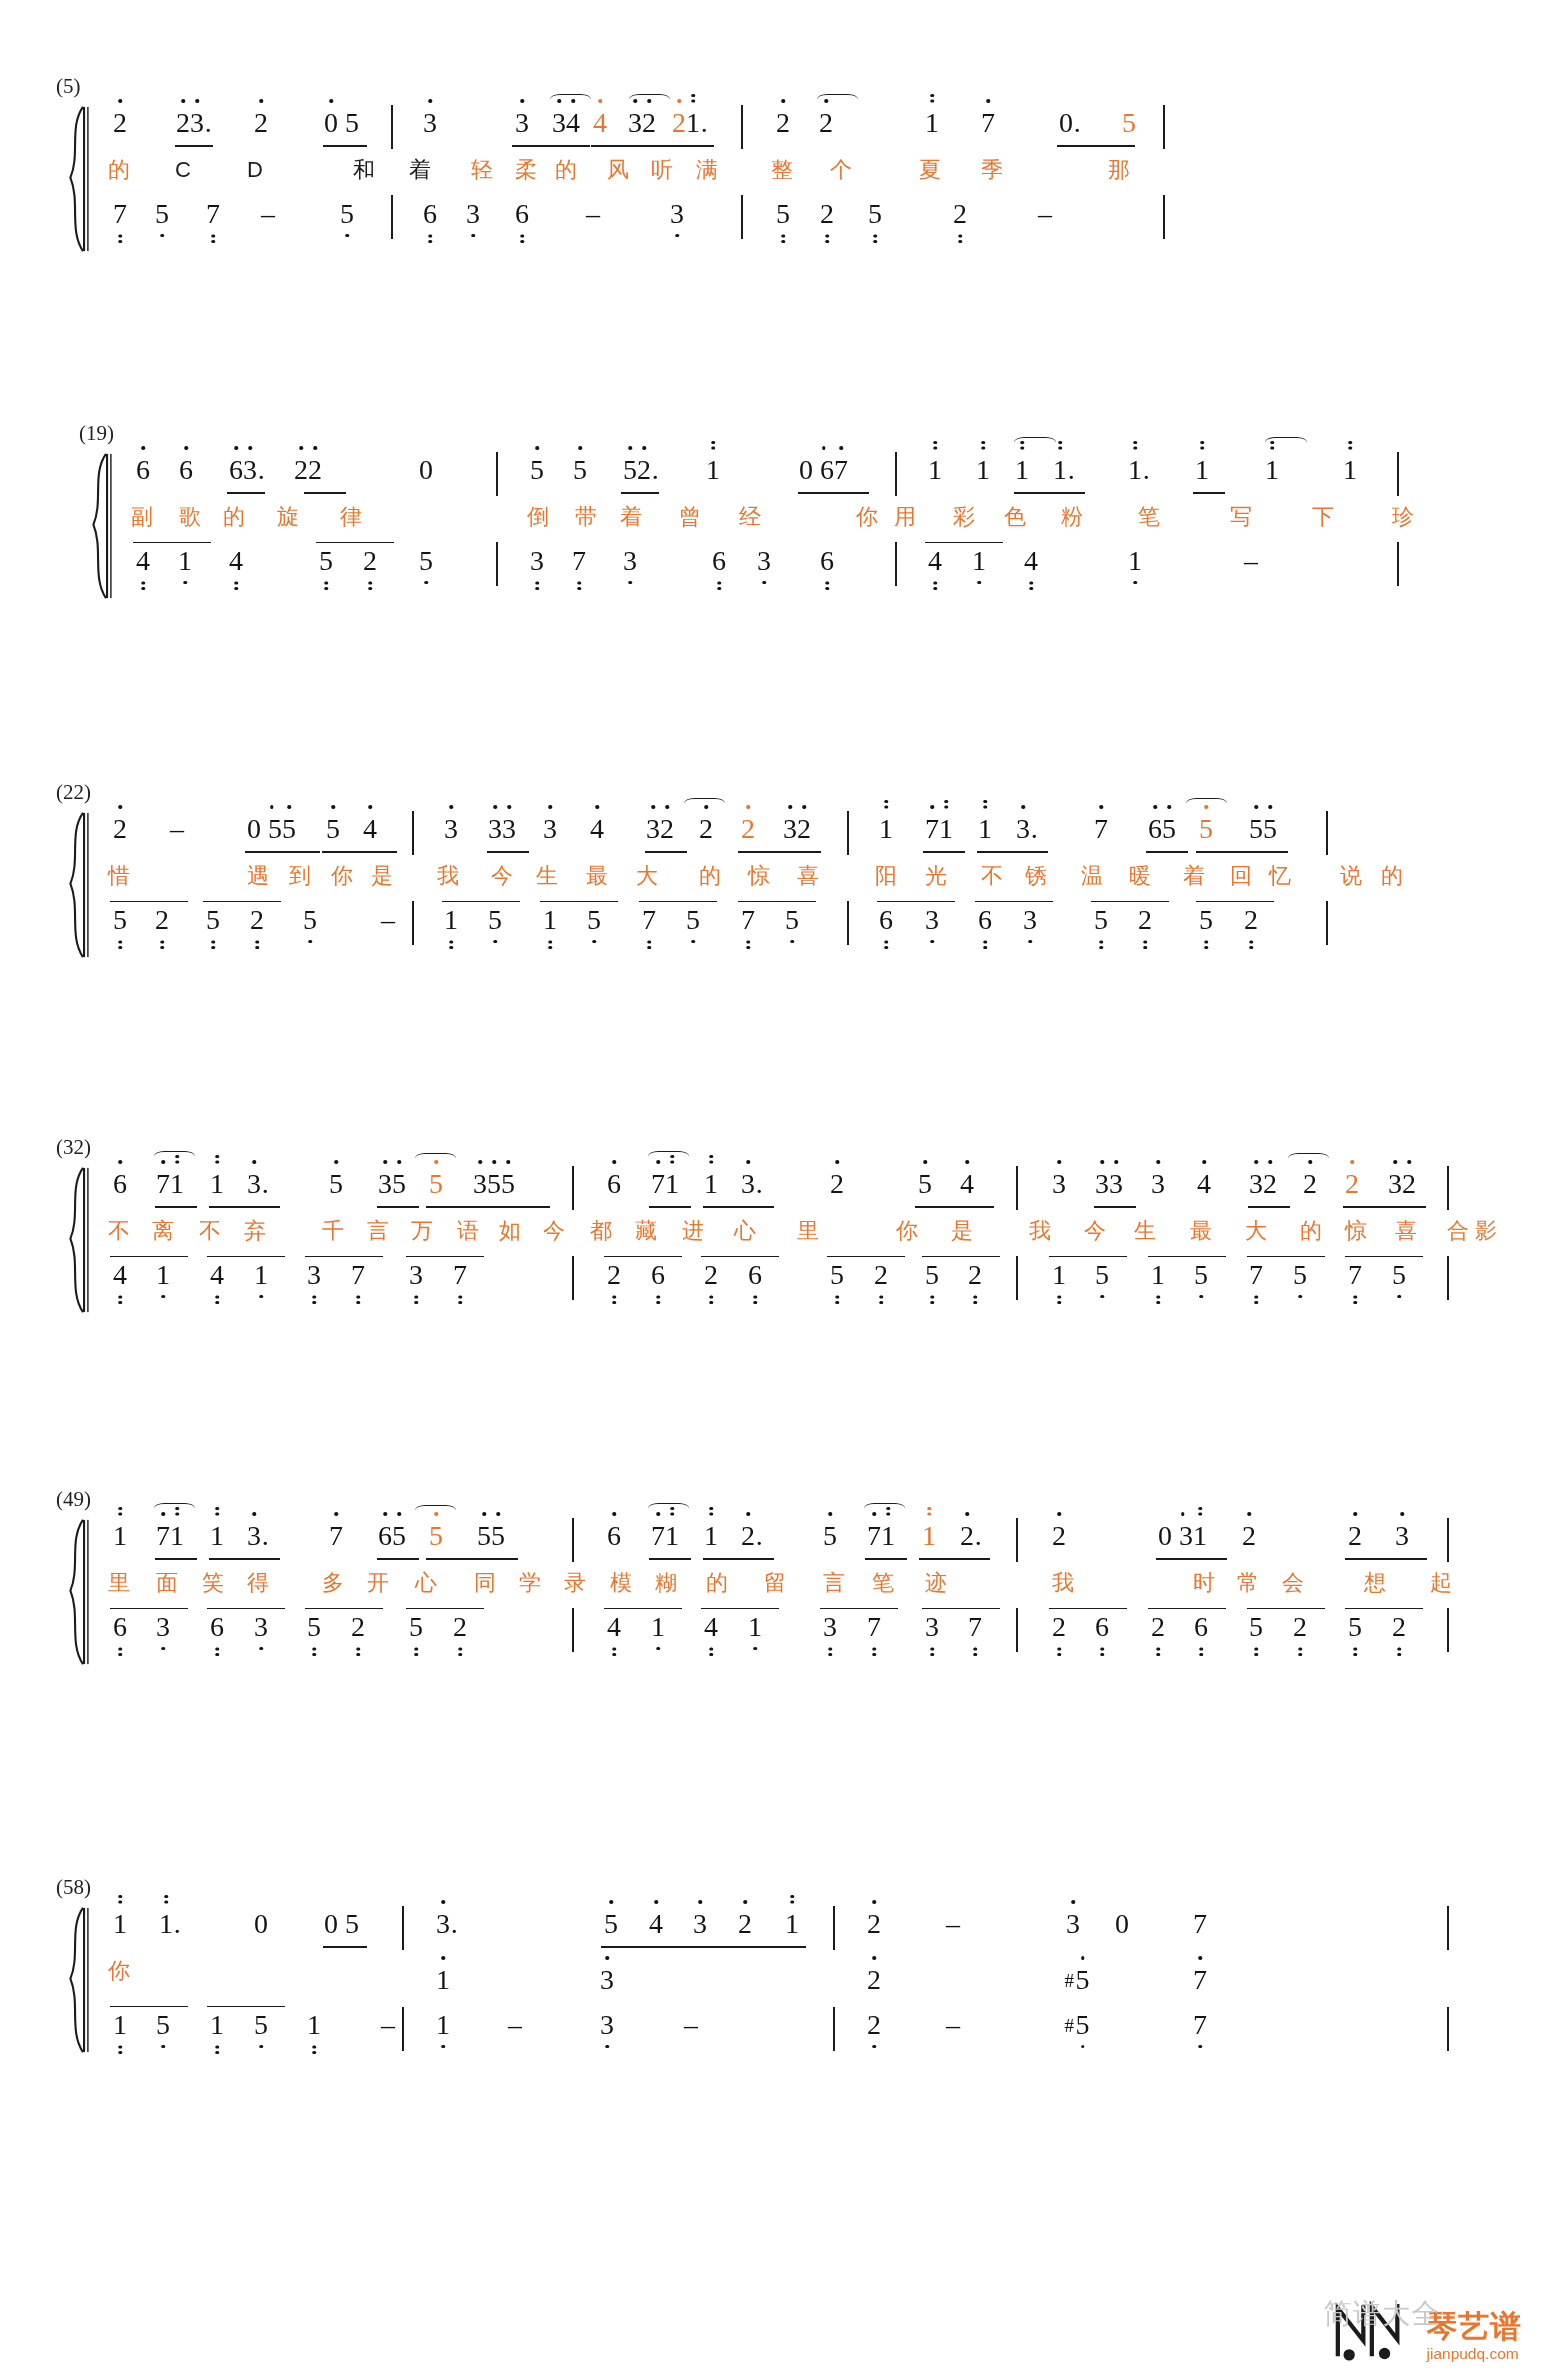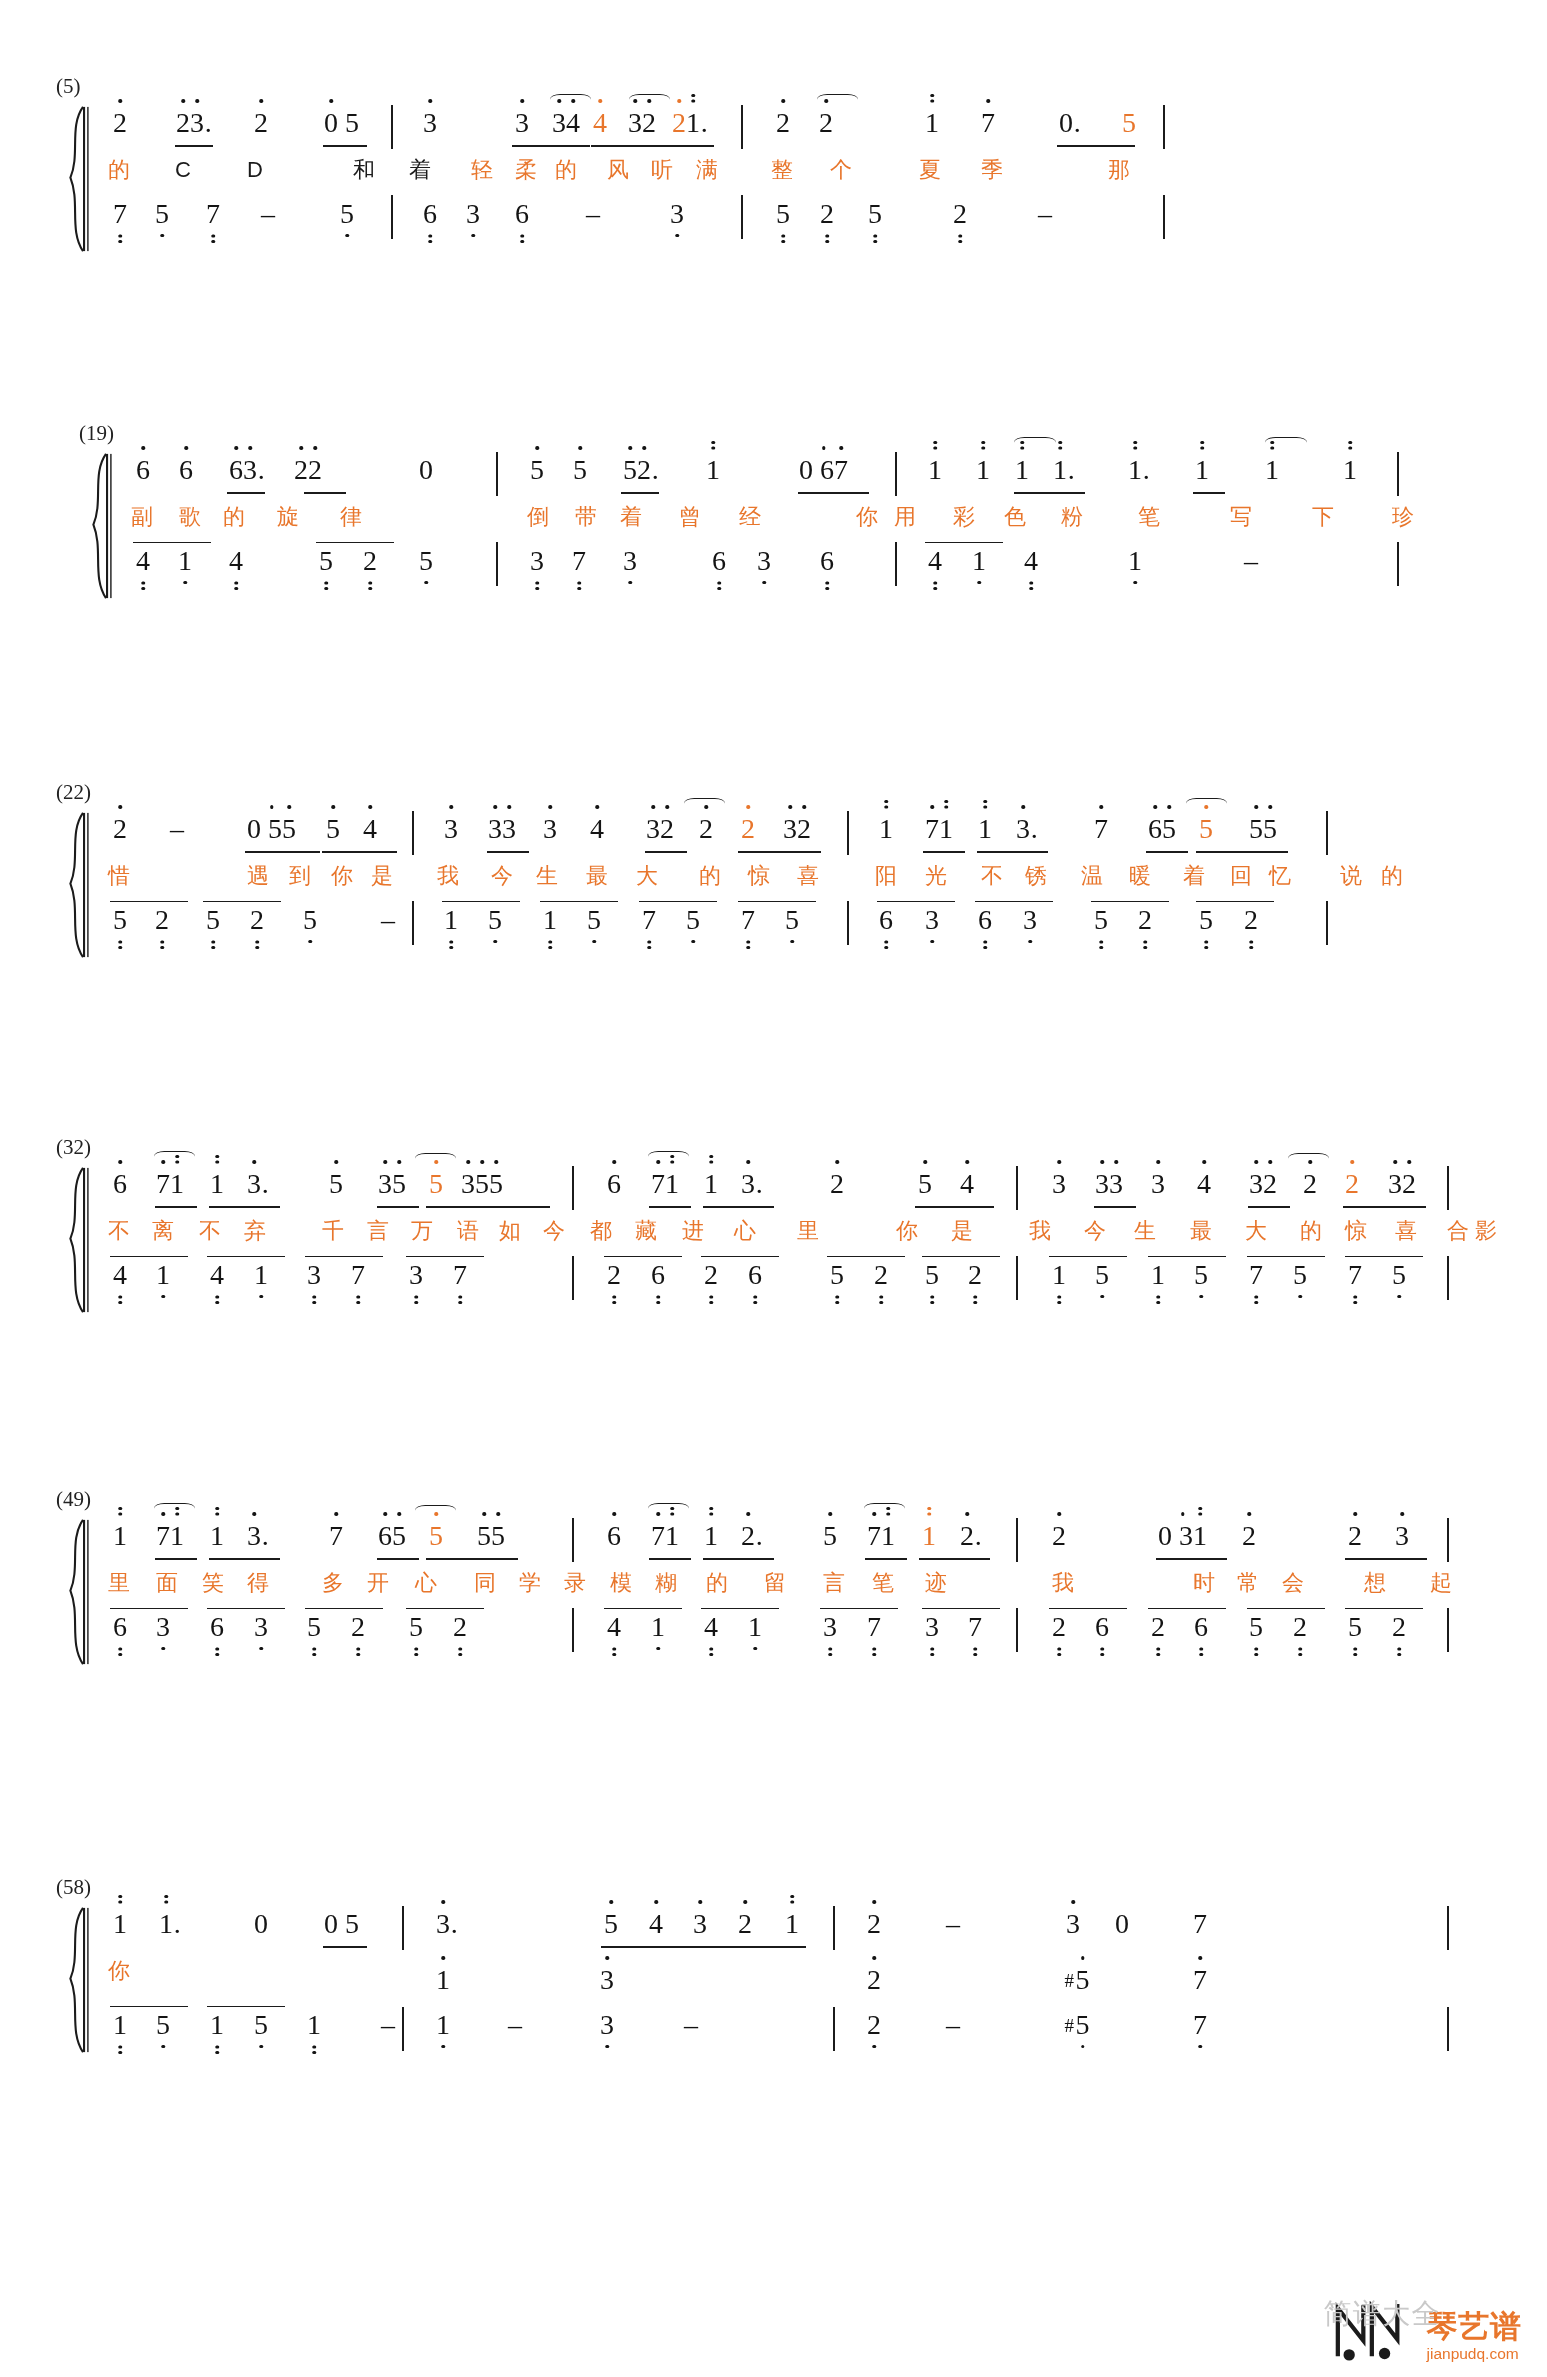--- a/index.html
+++ b/index.html
@@ -491,21 +491,21 @@
       <div class="beam" style="left:106px;top:40px;width:42px;"></div>
       <div class="tie" style="left:105px;top:-15.5px;width:41px;"></div>
       <div class="cell" style="left:161px;top:4.2px;"><span class="note dot-up2">1</span></div>
       <div class="cell" style="left:198px;top:4.2px;"><span class="note dot-up">3</span><span class="augdot">.</span></div>
       <div class="beam" style="left:160px;top:40px;width:71px;"></div>
       <div class="cell" style="left:280px;top:4.2px;"><span class="note dot-up">5</span></div>
       <div class="cell" style="left:329px;top:4.2px;"><span class="note dot-up">3</span><span class="note dot-up">5</span></div>
       <div class="beam" style="left:328px;top:40px;width:42px;"></div>
       <div class="tie" style="left:366px;top:-12.7px;width:41px;"></div>
       <div class="cell" style="left:380px;top:4.2px;"><span class="note dot-up" style="color:#E8762C;">5</span></div>
-      <div class="cell" style="left:412px;top:4.2px;"><span class="note dot-up">3</span><span class="note dot-up">5</span><span class="note dot-up">5</span></div>
+      <div class="cell" style="left:424px;top:4.2px;"><span class="note dot-up">3</span><span class="note dot-up">5</span><span class="note dot-up">5</span></div>
       <div class="beam" style="left:377px;top:40px;width:124px;"></div>
       <div class="barline" style="left:523px;top:0px;height:44px;"></div>
 
       <div class="cell" style="left:558px;top:4.2px;"><span class="note dot-up">6</span></div>
       <div class="cell" style="left:602px;top:4.2px;"><span class="note dot-up">7</span><span class="note dot-up2">1</span></div>
       <div class="beam" style="left:600px;top:40px;width:42px;"></div>
       <div class="tie" style="left:599px;top:-15.5px;width:41px;"></div>
       <div class="cell" style="left:655px;top:4.2px;"><span class="note dot-up2">1</span></div>
       <div class="cell" style="left:692px;top:4.2px;"><span class="note dot-up">3</span><span class="augdot">.</span></div>
       <div class="beam" style="left:654px;top:40px;width:71px;"></div>

